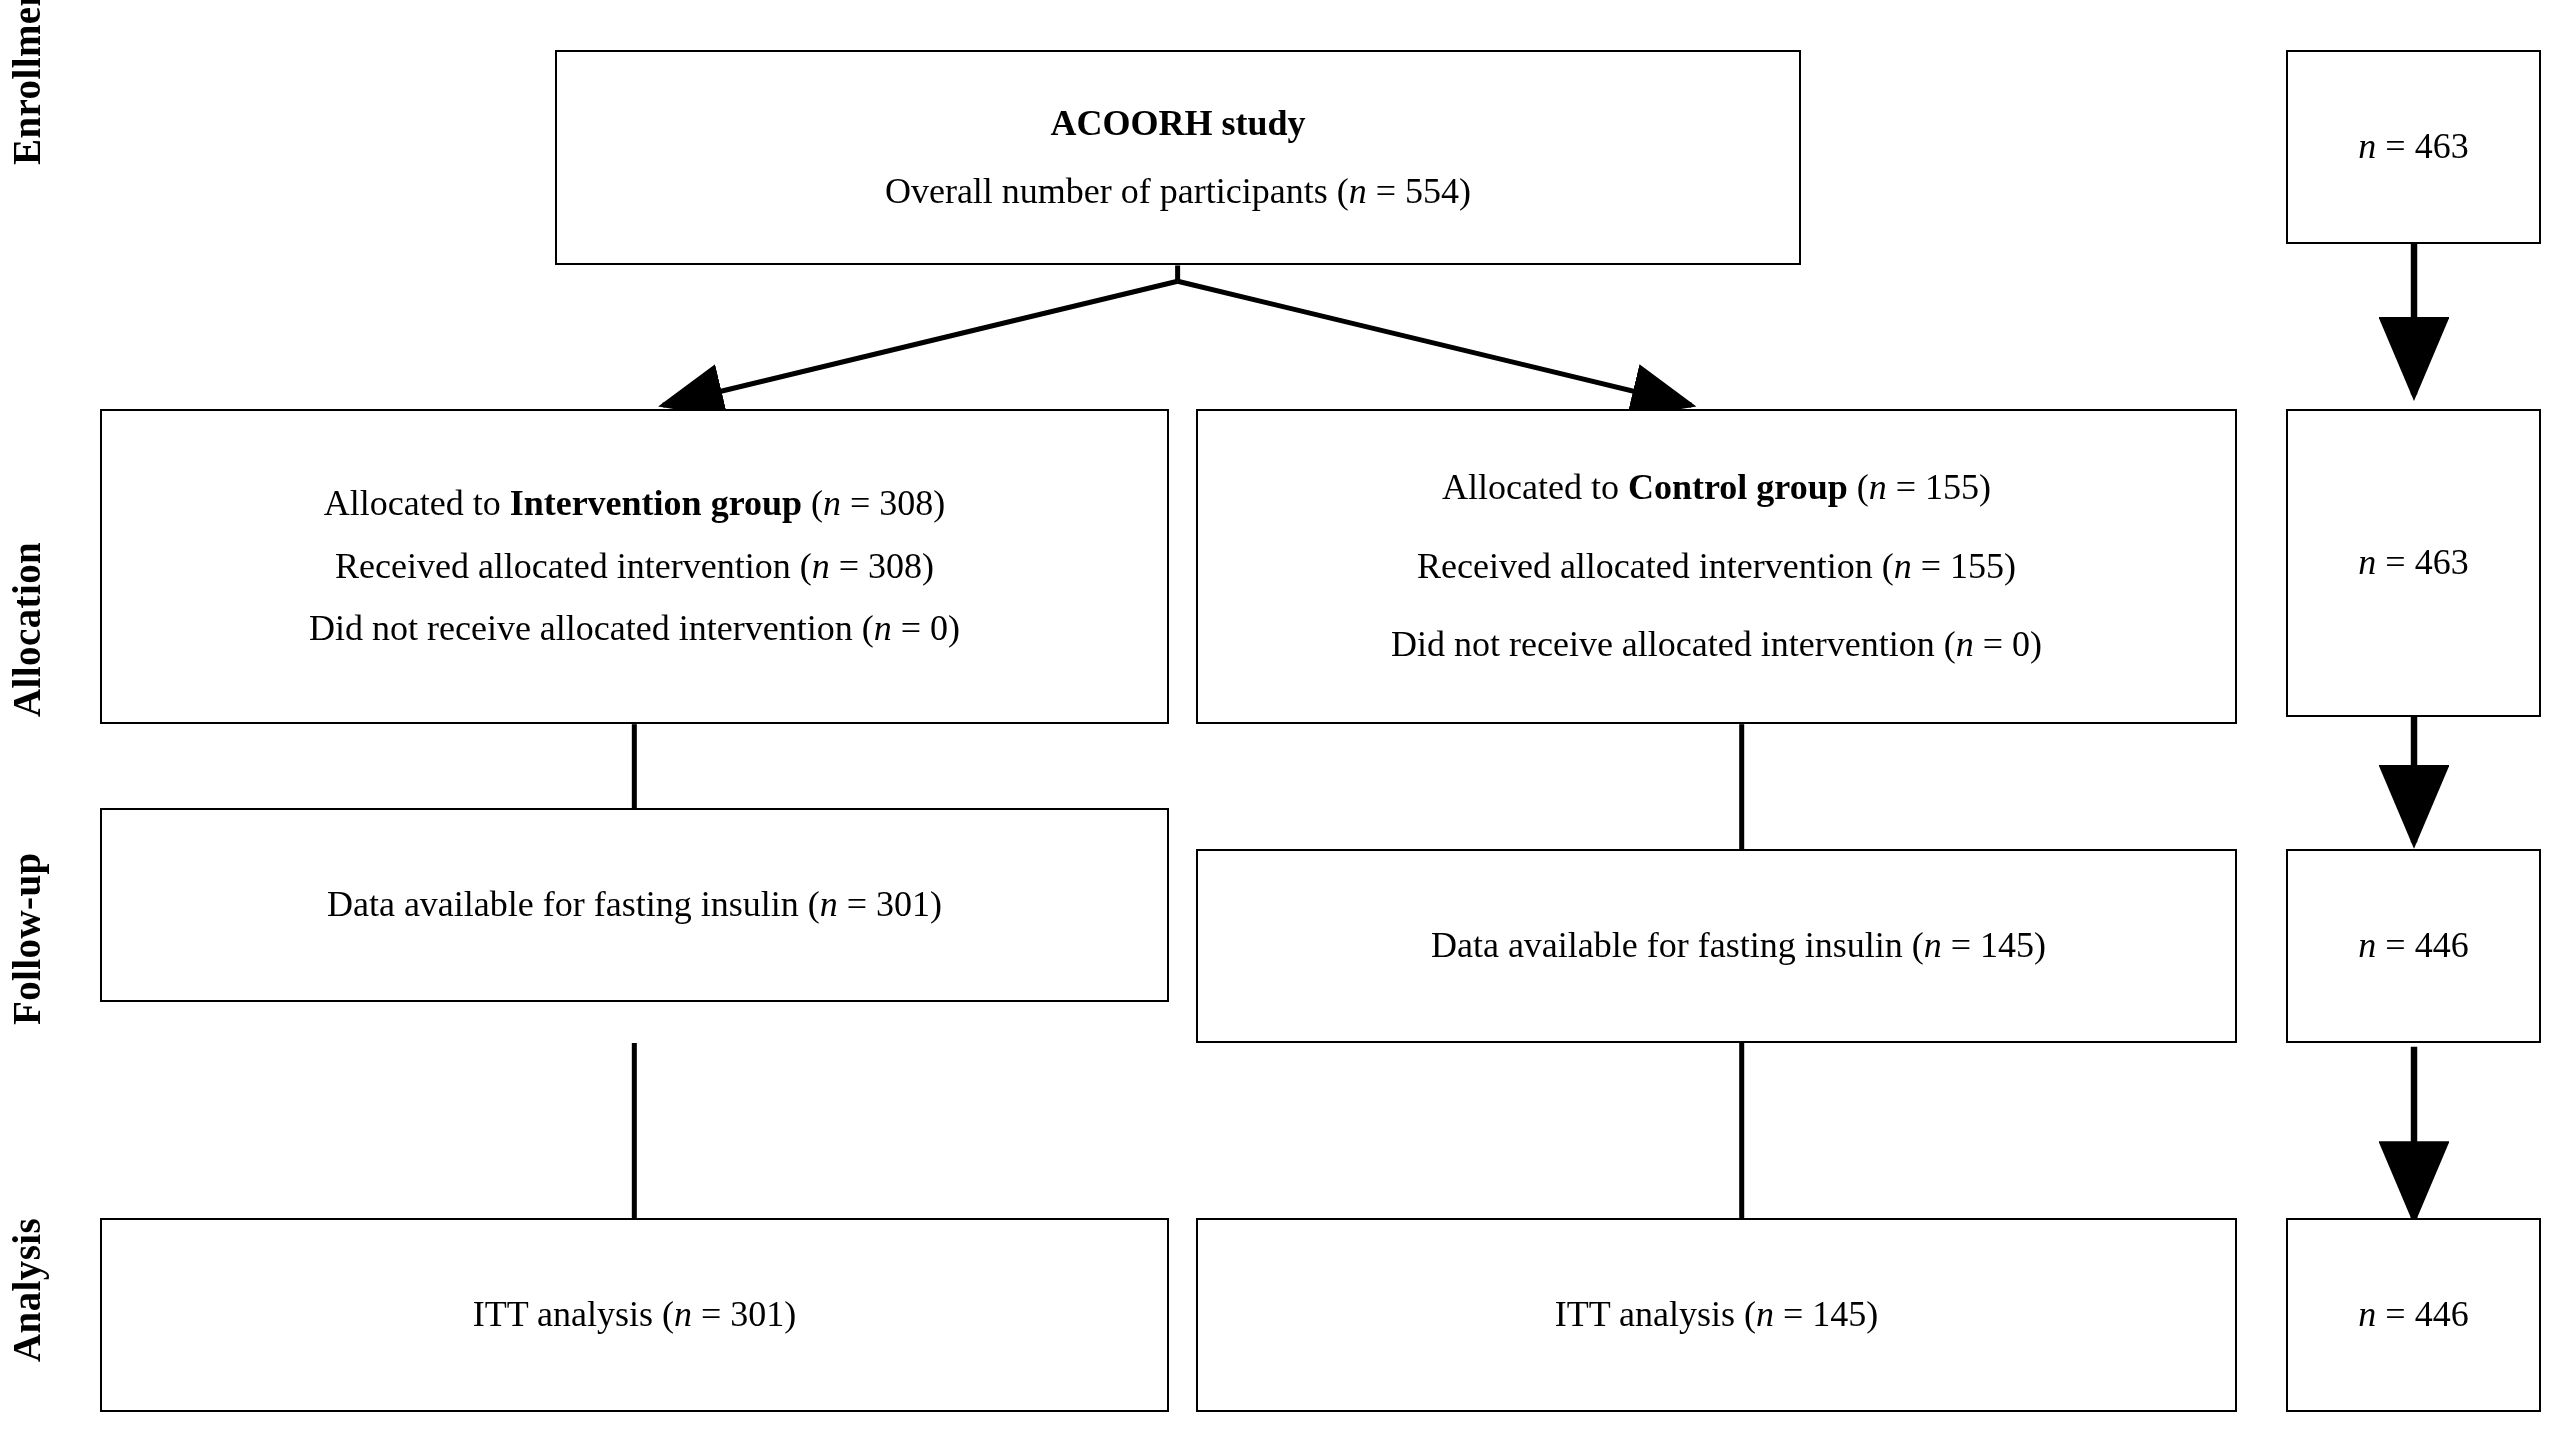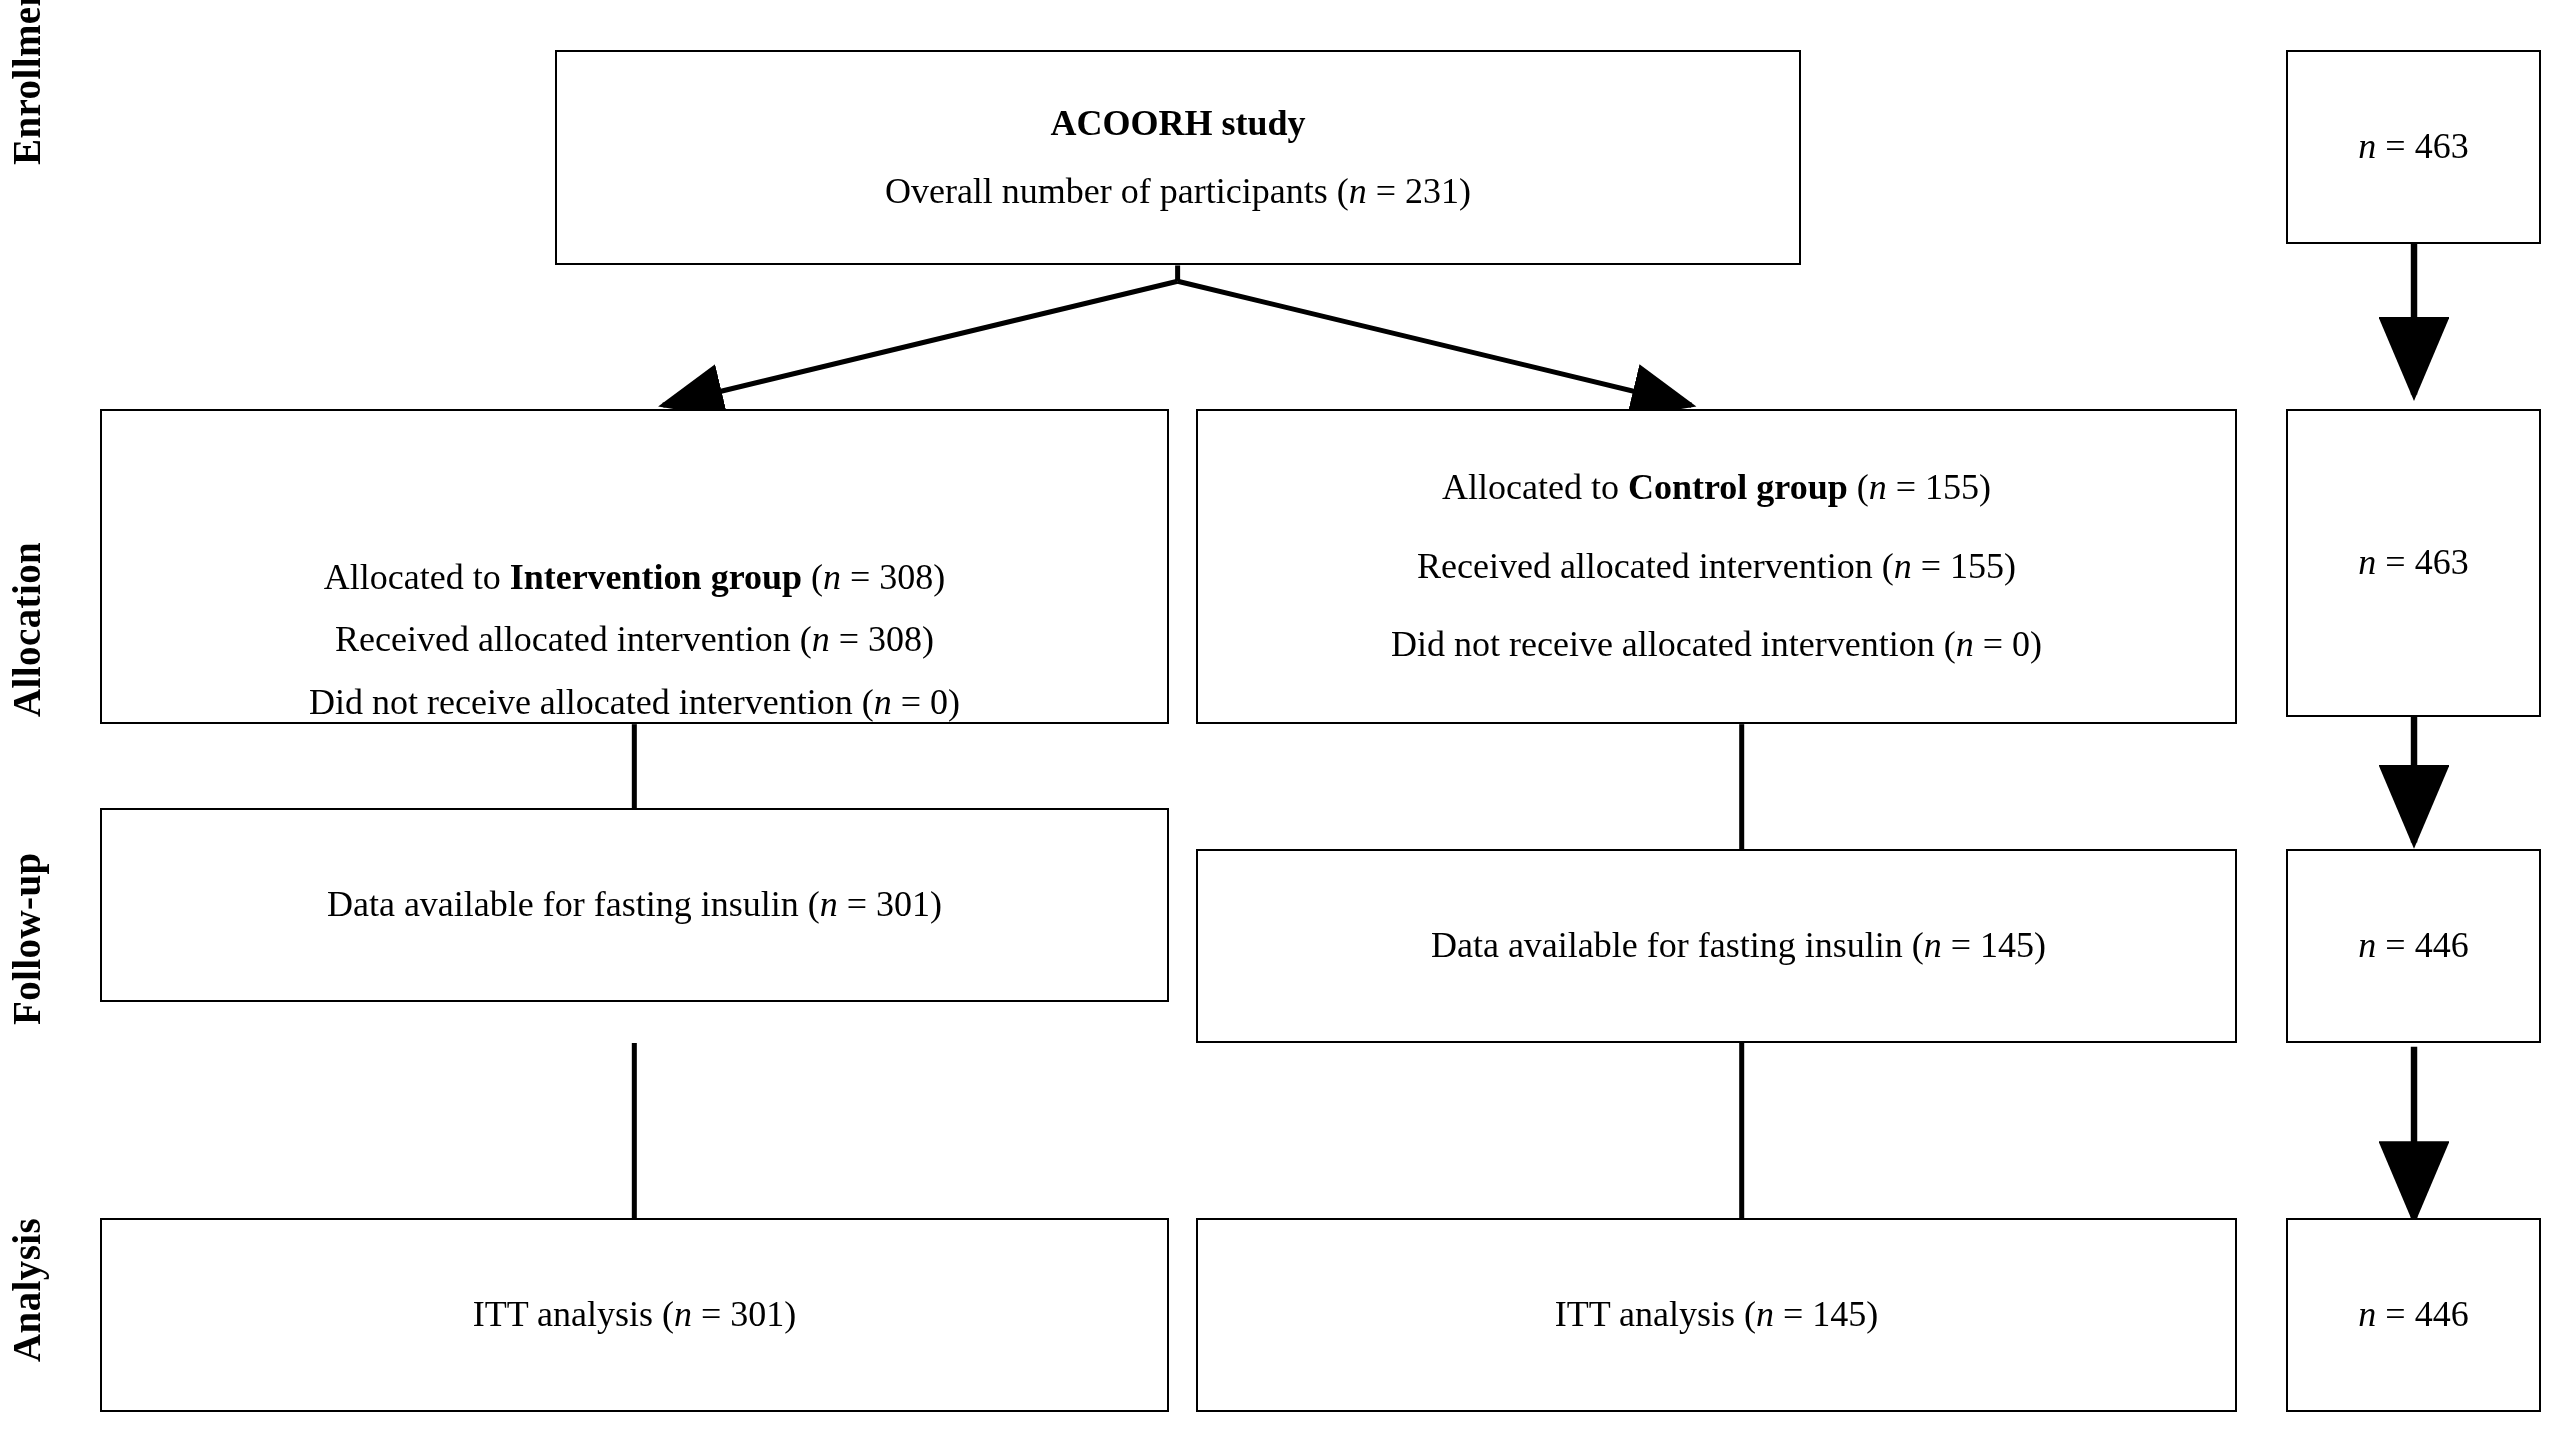--- a/index.html
+++ b/index.html
@@ -104,24 +104,24 @@
   <div class="stage-label" style="left: 7.2px; top: 165px;">Enrollment</div>
 
   <div class="stage-label" style="left: 7.2px; top: 717px;">Allocation</div>
 
   <div class="stage-label" style="left: 7.2px; top: 1025px;">Follow-up</div>
 
   <div class="stage-label" style="left: 7.2px; top: 1362px;">Analysis</div>
 
   <div class="box" style="left: 555px; top: 50px; width: 1246px; height: 215px;">
     <div class="line strong">ACOORH study</div>
-    <div class="line"><span>Overall number of participants (</span><span class="nitalic">n</span><span> = 231)</span></div>
+    <div class="line"><span>Overall number of participants (</span><span class="nitalic">n</span><span> = 554)</span></div>
   </div>
 
-  <div class="box tall" style="left: 100px; top: 409px; width: 1069px; height: 315px; justify-content: flex-end;">
+  <div class="box tall" style="left: 100px; top: 409px; width: 1069px; height: 315px;">
     <div class="line"><span>Allocated to </span><b class="inline-bold">Intervention group</b><span> (</span><span class="nitalic">n</span><span> = 308)</span></div>
 
     <div class="line"><span>Received allocated intervention (</span><span class="nitalic">n</span><span> = 308)</span></div>
 
     <div class="line"><span>Did not receive allocated intervention (</span><span class="nitalic">n</span><span> = 0)</span></div>
   </div>
 
   <div class="box tall" style="left: 1196px; top: 409px; width: 1041px; height: 315px; gap: 16px;">
     <div class="line"><span>Allocated to </span><b class="inline-bold">Control group</b><span> (</span><span class="nitalic">n</span><span> = 155)</span></div>
 

